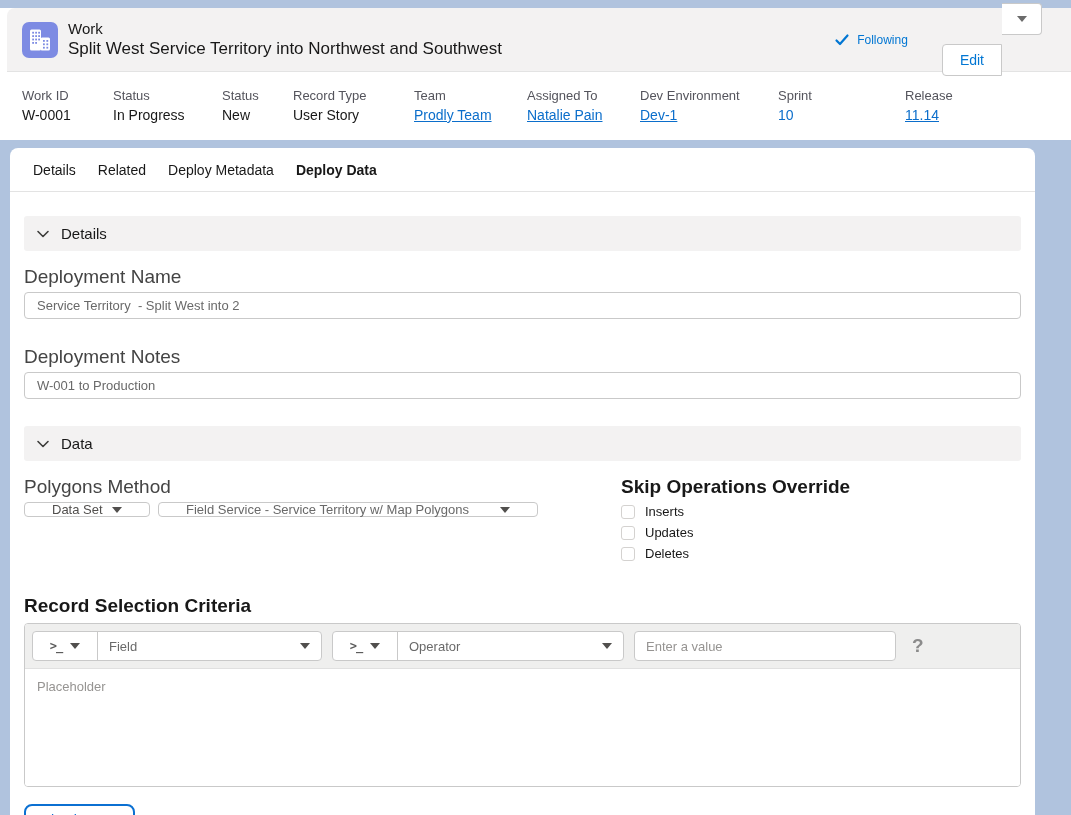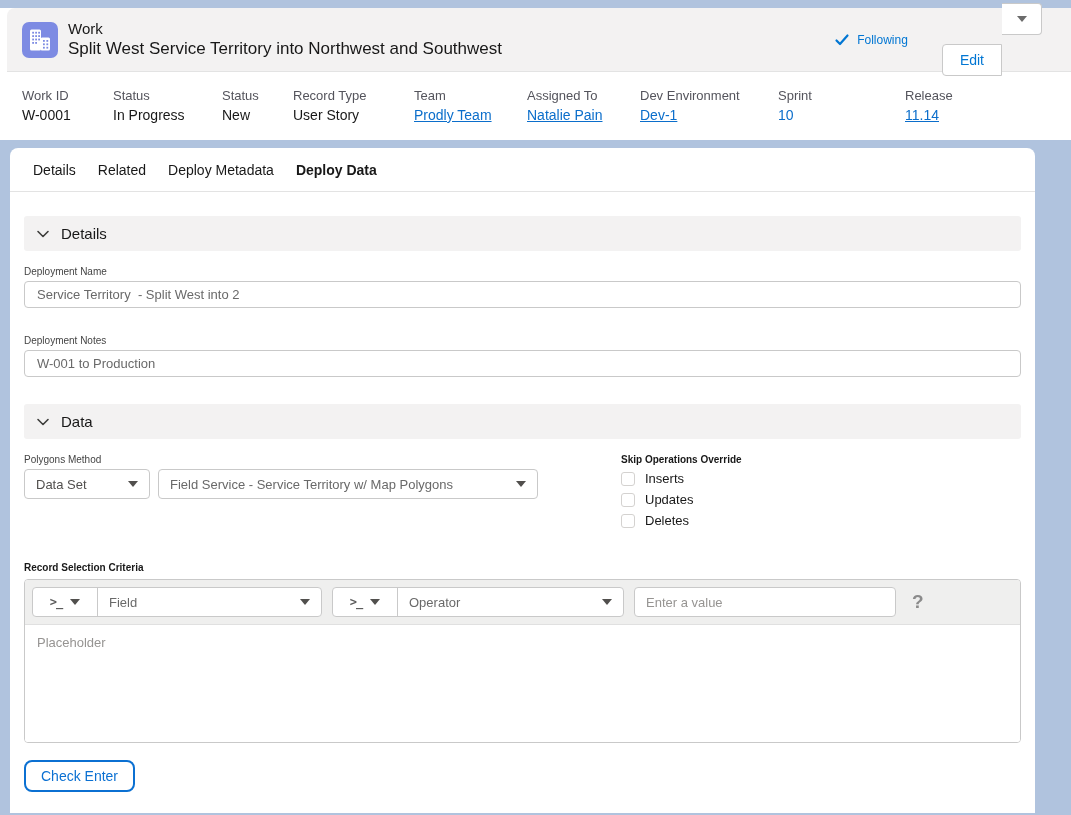--- a/index.html
+++ b/index.html
@@ -84,40 +84,40 @@
 
   .card-body { padding: 24px 14px 0 14px; }
 
   .section-bar {
     background: #f3f2f2; border-radius: 3px; height: 35px;
     display: flex; align-items: center; gap: 11px; padding-left: 12px;
     cursor: pointer;
   }
   .section-title { font-size: 15px; color: #181818; }
 
-  .fld-label { font-size: 10px; color: #444; margin-top: 15px; }
+  .fld-label { font-size: 19px; color: #444; margin-top: 15px; }
   .fld-label.bold { font-weight: bold; color: #181818; }
   .text-input {
     width: 100%; height: 27px; margin-top: 4px;
     border: 1px solid #c9c9c9; border-radius: 4px;
     padding: 0 12px; font-size: 13px; color: #696969;
     font-family: inherit; background: #fff; outline: none;
   }
   .text-input::placeholder { color: #969492; }
   .mt27 { margin-top: 27px; }
 
   .two-col { display: flex; margin-top: 0; }
   .col-left { flex: 1; }
   .col-right { width: 400px; flex: 0 0 auto; }
 
   .select-row { display: flex; gap: 8px; margin-top: 4px; }
   .select {
-    height: 30px; background: #fff; border: 1px solid #c9c9c9; border-radius: 4px;
+    height: 15px; background: #fff; border: 1px solid #c9c9c9; border-radius: 4px;
     display: flex; align-items: center; justify-content: space-between;
-    padding: 0 11px; font-size: 13px; color: #514f4d; cursor: pointer;
+    padding: 0 27px; font-size: 13px; color: #514f4d; cursor: pointer;
   }
   .select.w-method { width: 126px; }
   .select.w-dataset { width: 380px; color: #696969; }
 
   .tri {
     width: 0; height: 0;
     border-left: 5px solid transparent; border-right: 5px solid transparent;
     border-top: 6px solid #514f4d; flex: 0 0 auto;
   }
   .tri.gray { border-top-color: #6b6b6b; }

